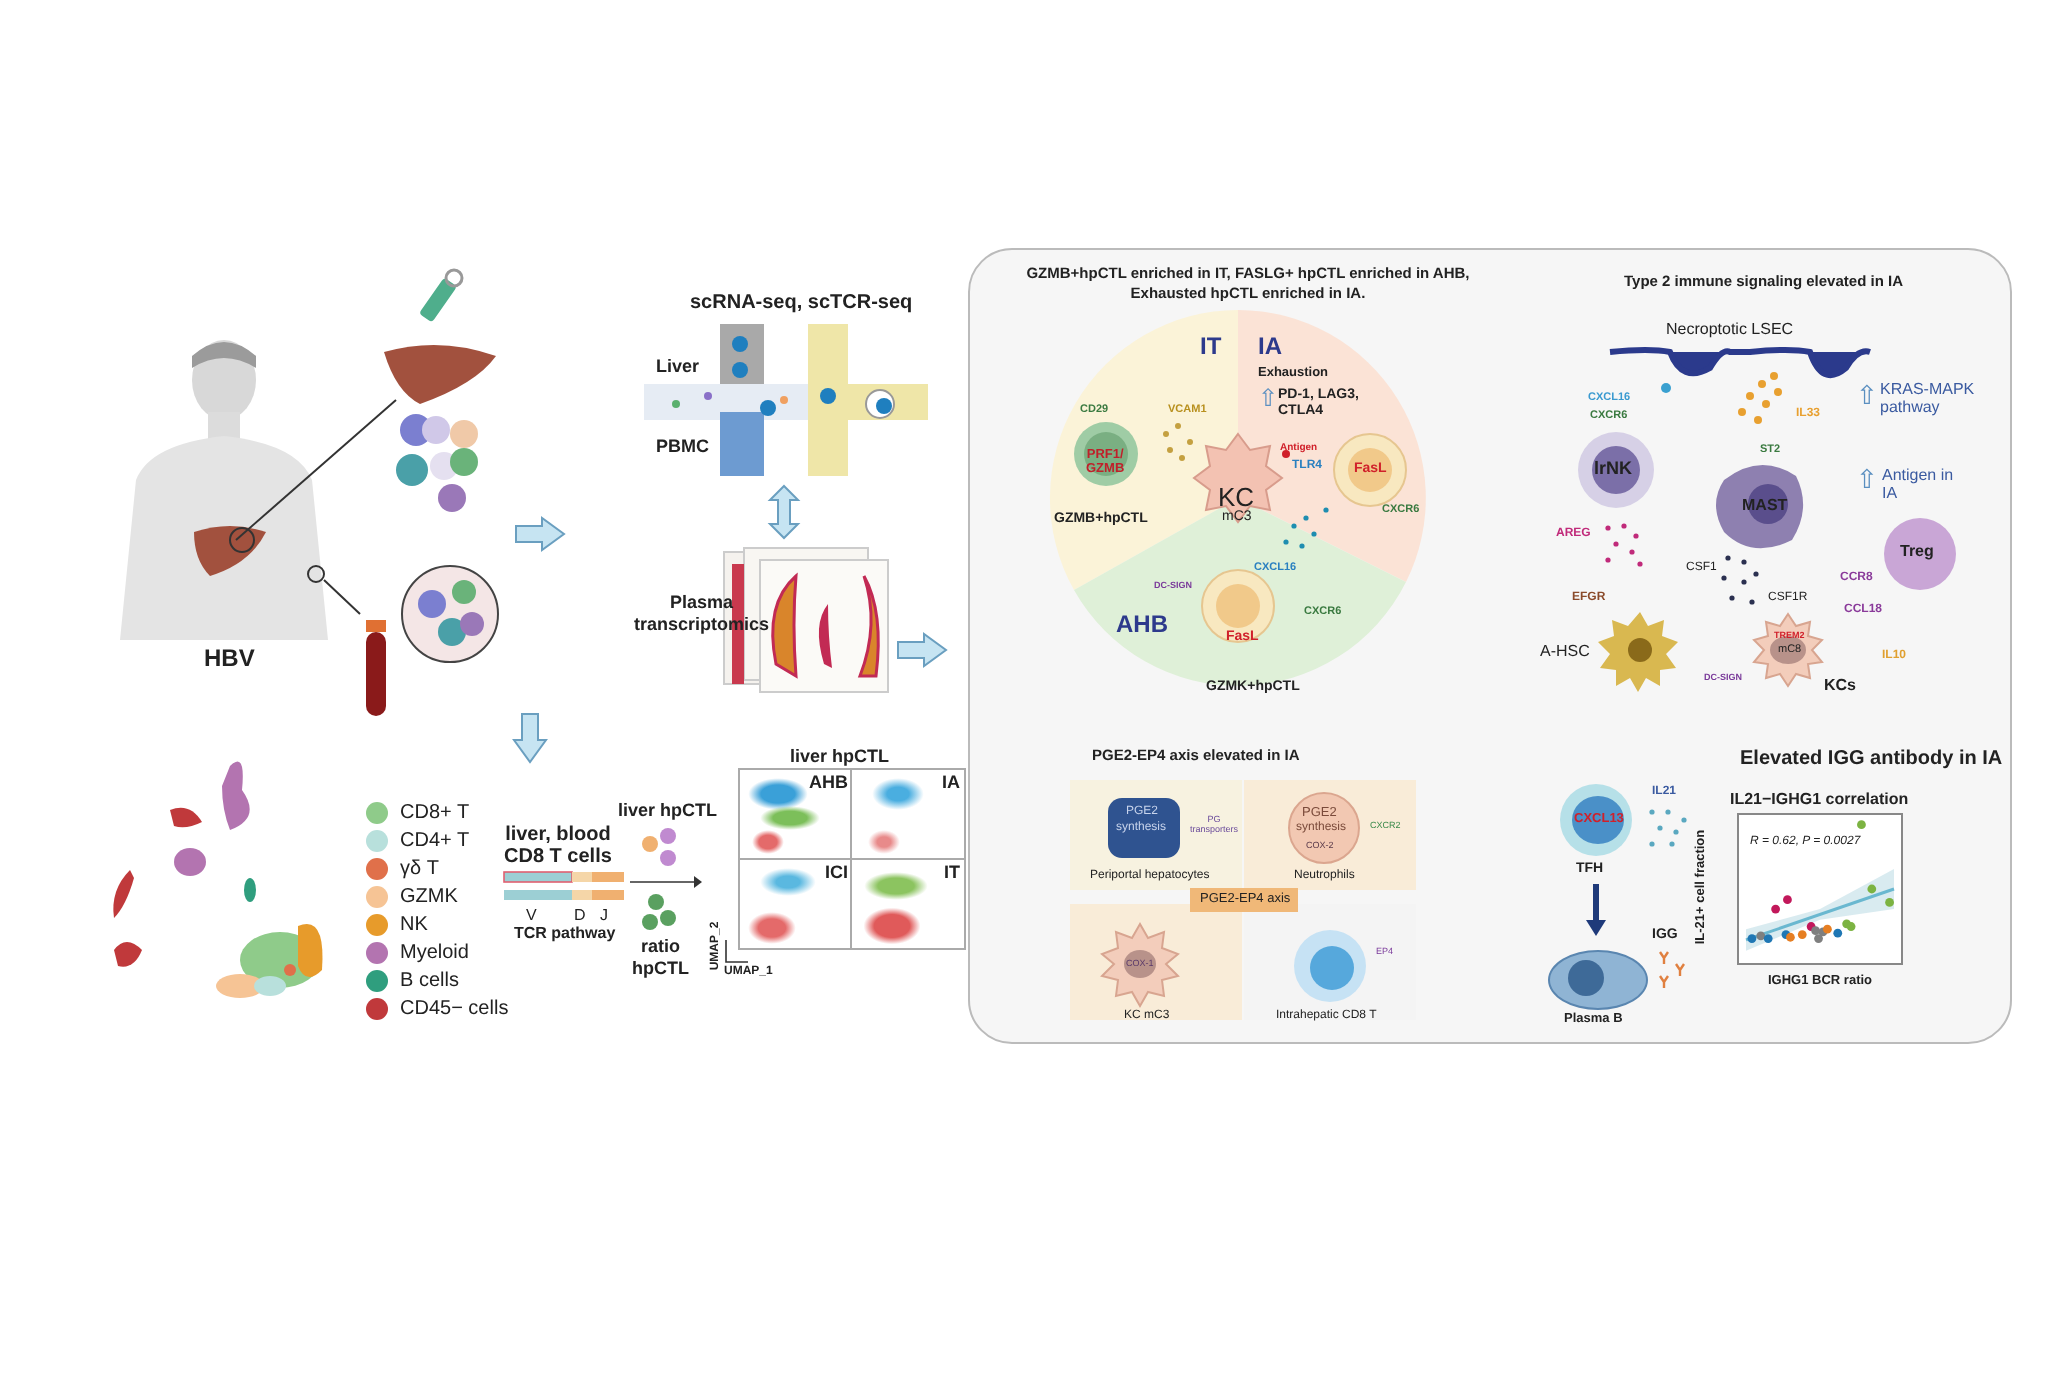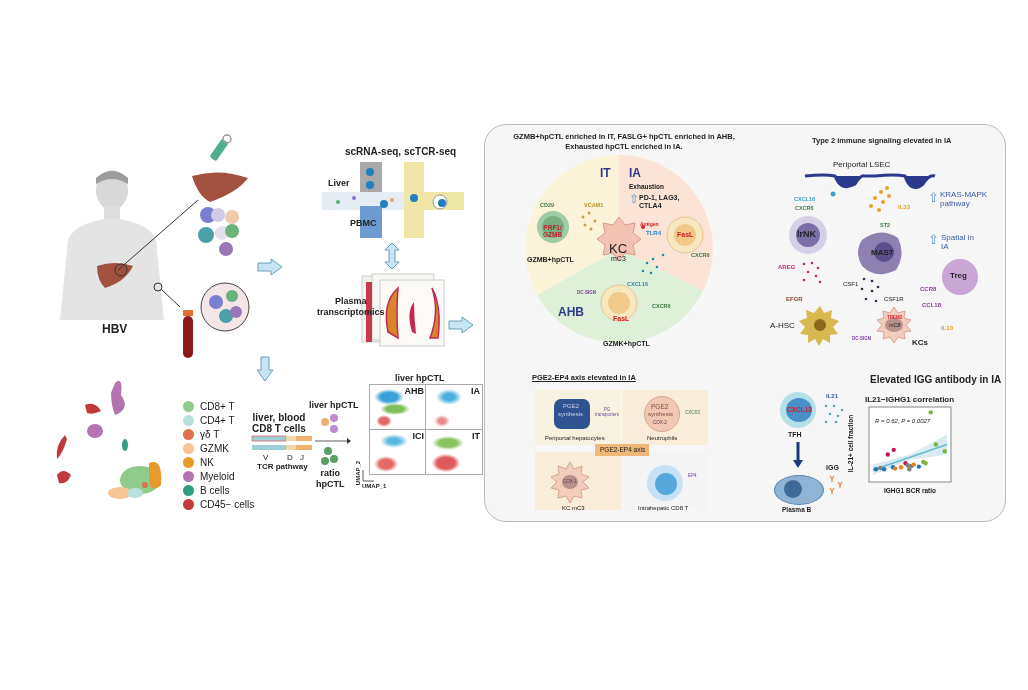--- a/index.html
+++ b/index.html
@@ -87,21 +87,21 @@
       <circle cx="48" cy="23" r="4" fill="#1f7fbf"></circle>
     <circle cx="62" cy="42" r="4" fill="#1f7fbf"></circle>
       <circle cx="92" cy="36" r="4" fill="#1f7fbf"></circle>
     <circle cx="118" cy="40" r="7" fill="#fff" stroke="#999"></circle>
       <circle cx="120" cy="41" r="4" fill="#1f7fbf"></circle>
     <circle cx="16" cy="40" r="2" fill="#5ab06e"></circle>
       <circle cx="32" cy="36" r="2" fill="#8a70c8"></circle>
       <circle cx="70" cy="38" r="2" fill="#f0a060"></circle>
   </svg>
   <div class="t b" style="left:328px;top:178px;font-size:9px;">Liver</div>
-  <div class="t b" style="left:328px;top:218px;font-size:9px;margin-left:22px;">PBMC</div>
+  <div class="t b" style="left:328px;top:218px;font-size:9px;">PBMC</div>
 
   <svg style="left:362px;top:272px" width="84" height="74">
     <rect x="0" y="4" width="60" height="66" fill="#f5f2ee" stroke="#ccc"></rect>
     <rect x="10" y="2" width="62" height="66" fill="#f8f6f2" stroke="#ccc"></rect>
     <rect x="18" y="8" width="64" height="66" fill="#fbfaf7" stroke="#ccc"></rect>
     <rect x="4" y="10" width="6" height="60" fill="#c9394e"></rect>
     <path d="M26 60 Q20 30 36 16 Q34 40 36 66Z" fill="#d9852b" stroke="#c22a54" stroke-width="1.5"></path>
     <path d="M50 60 Q44 40 52 30 Q52 46 54 62Z" fill="#c22a54"></path>
     <path d="M68 66 Q78 40 70 16 Q80 34 76 66Z" fill="#d9852b" stroke="#c22a54" stroke-width="1.5"></path>
   </svg>
@@ -286,21 +286,21 @@
   <div class="t b" style="left:627px;top:281px;font-size:5.5px;color:#2a80c0;">CXCL16</div>
   <div class="t b" style="left:577px;top:290px;font-size:4.5px;color:#7a3a9a;">DC-SIGN</div>
   <div class="t b" style="left:652px;top:303px;font-size:5.5px;color:#3a7a40;">CXCR6</div>
   <div class="t b" style="left:558px;top:305px;font-size:12px;color:#2d3a8c;">AHB</div>
   <div class="t b" style="left:613px;top:315px;font-size:7px;color:#d0202a;">FasL</div>
   <div class="t b" style="left:603px;top:340px;font-size:7px;">GZMK+hpCTL</div>
 </div>
 
 <div>
   <div class="t b" style="left:812px;top:136px;font-size:7.5px;">Type 2 immune signaling elevated in IA</div>
-  <div class="t" style="left:833px;top:160px;font-size:8px;">Periportal LSEC</div>
+  <div class="t" style="left:833px;top:160px;font-size:8px;">Necroptotic LSEC</div>
   <svg style="left:805px;top:172px" width="130" height="24">
     <path d="M0 4 Q20 2 30 4 Q36 20 50 12 Q56 2 60 4 L70 4 Q90 2 100 4 Q106 22 118 12 Q124 2 130 4" fill="#2b3a8c" stroke="#2b3a8c" stroke-width="3"></path>
     <circle cx="28" cy="22" r="2.5" fill="#3aa0d0"></circle>
   </svg>
   <div class="t b" style="left:794px;top:196px;font-size:5.5px;color:#3a9ad0;">CXCL16</div>
   <div class="t b" style="left:795px;top:205px;font-size:5.5px;color:#3a7a40;">CXCR6</div>
   <svg style="left:867px;top:184px" width="26" height="30">
     <g fill="#e8a030">
         <circle cx="20" cy="4" r="2"></circle>
         <circle cx="14" cy="8" r="2"></circle>
@@ -323,21 +323,21 @@
   </svg>
   <div class="t b" style="left:797px;top:229px;font-size:9px;">lrNK</div>
   <div class="t b" style="left:880px;top:222px;font-size:5.5px;color:#3a7a40;">ST2</div>
   <svg style="left:856px;top:230px" width="48" height="46">
     <path d="M6 10 Q24 -4 42 8 Q50 24 40 40 Q20 50 6 36 Q-2 22 6 10Z" fill="#8e80b0"></path>
     <circle cx="28" cy="22" r="10" fill="#5a4e8c"></circle>
   </svg>
   <div class="t b" style="left:871px;top:248px;font-size:8px;">MAST</div>
   <div class="t" style="left:928px;top:232px;font-size:13px;color:#5a8fc0;">⇧</div>
   <div class="t" style="left:941px;top:233px;font-size:8px;line-height:9px;color:#3a5aa0;">
-    <div>Spatial in</div>
+    <div>Antigen in</div>
     <div>IA</div>
   </div>
   <div class="t b" style="left:778px;top:264px;font-size:6px;color:#c02a7a;">AREG</div>
   <svg style="left:800px;top:260px" width="24" height="24">
     <g fill="#c02a7a">
         <circle cx="4" cy="4" r="1.3"></circle>
         <circle cx="12" cy="3" r="1.3"></circle>
         <circle cx="18" cy="8" r="1.3"></circle>
         <circle cx="8" cy="12" r="1.3"></circle>
         <circle cx="16" cy="16" r="1.3"></circle>
@@ -375,21 +375,21 @@
     <ellipse cx="22" cy="20" rx="9" ry="7" fill="#b8928a"></ellipse>
   </svg>
   <div class="t b" style="left:887px;top:315px;font-size:4.5px;color:#d0202a;">TREM2</div>
   <div class="t" style="left:889px;top:322px;font-size:5.5px;">mC8</div>
   <div class="t b" style="left:852px;top:336px;font-size:4.5px;color:#7a3a9a;">DC-SIGN</div>
   <div class="t b" style="left:941px;top:325px;font-size:6px;color:#e0a030;">IL10</div>
   <div class="t b" style="left:912px;top:338px;font-size:8px;">KCs</div>
 </div>
 
 <div>
-  <div class="t b" style="left:532px;top:373px;font-size:7.5px;text-decoration:underline;">PGE2-EP4 axis elevated in IA</div>
+  <div class="t b" style="left:546px;top:373px;font-size:7.5px;">PGE2-EP4 axis elevated in IA</div>
   <div class="abs" style="left:535px;top:390px;width:86px;height:55px;background:#f7f2e0;"></div>
   <div class="abs" style="left:622px;top:390px;width:86px;height:55px;background:#f9ecd8;"></div>
   <div class="abs" style="left:535px;top:452px;width:86px;height:58px;background:#f9ecd8;"></div>
   <div class="abs" style="left:622px;top:452px;width:86px;height:58px;background:#f4f4f4;"></div>
   <div class="abs" style="left:554px;top:399px;width:36px;height:30px;background:#2f5390;border-radius:7px;"></div>
   <div class="t" style="left:563px;top:403px;font-size:6px;color:#c8d4ec;">PGE2</div>
   <div class="t" style="left:558px;top:411px;font-size:6px;color:#c8d4ec;">synthesis</div>
   <div class="t" style="left:595px;top:407px;font-size:4.5px;color:#6a4a9a;text-align:center;line-height:5px;">
     <div>PG</div>
     <div>transporters</div>

